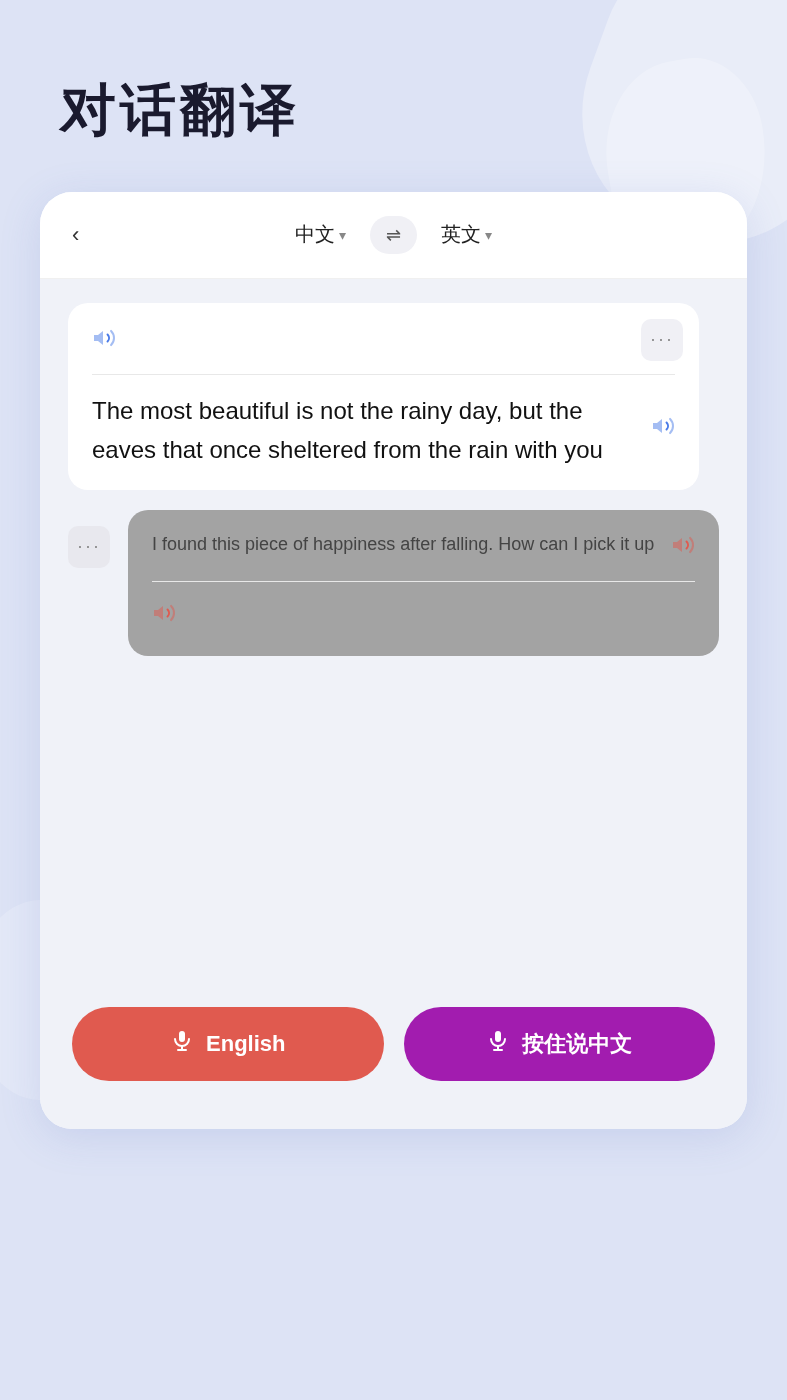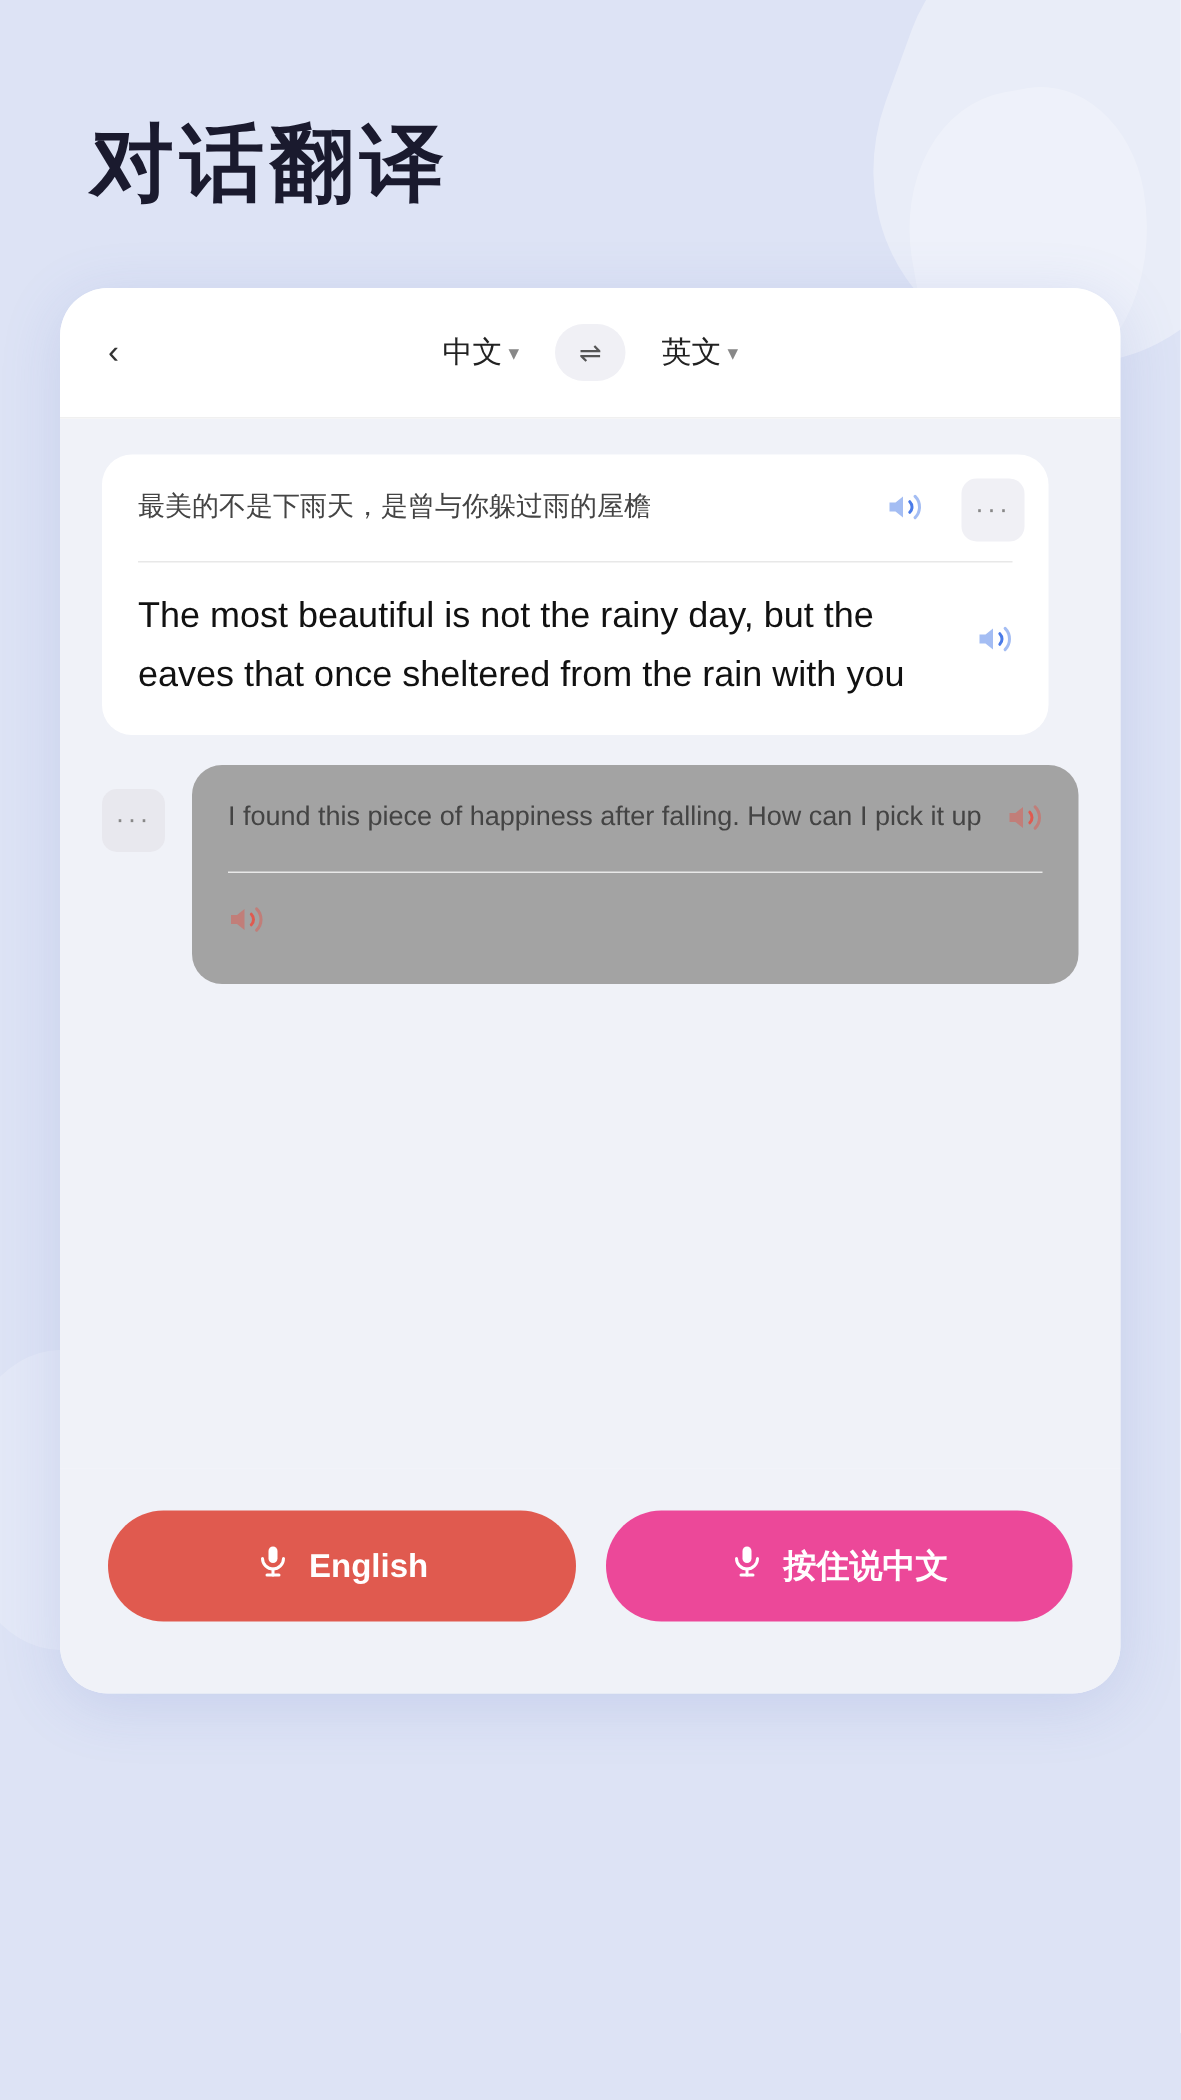--- a/index.html
+++ b/index.html
@@ -249,21 +249,21 @@
       justify-content: center;
       gap: 12px;
       cursor: pointer;
       color: #fff;
       font-size: 22px;
       font-weight: 600;
     }
 
     .btn-chinese {
       flex: 1;
-      background: #ec4899;
+      background: #a21caf;
       border-radius: 50px;
       padding: 22px 16px;
       display: flex;
       align-items: flex-start;
       justify-content: center;
       gap: 12px;
       cursor: pointer;
       color: #fff;
       font-size: 22px;
       font-weight: 600;
@@ -318,21 +318,20 @@
   </div>
 
   <div class="chat-area">
 
     <div class="msg-left">
 
       <div class="more-btn">
         <span class="dots-three">···</span>
       </div>
       <div class="msg-original" style="padding-right: 60px;">
-        <span class="msg-original-text">最美的不是下雨天，是曾与你躲过雨的屋檐</span>
         <span class="sound-icon-blue">
           <svg width="24" height="24" viewBox="0 0 24 24" fill="none">
             <path d="M11 5L6 9H2v6h4l5 4V5z" fill="#4a7be8" opacity="0.5"></path>
             <path d="M15.54 8.46a5 5 0 0 1 0 7.07" stroke="#4a7be8" stroke-width="2" stroke-linecap="round"></path>
             <path d="M19.07 4.93a10 10 0 0 1 0 14.14" stroke="#4a7be8" stroke-width="2" stroke-linecap="round" opacity="0.5"></path>
           </svg>
         </span>
       </div>
       <div class="msg-translation">
         <span class="msg-translation-text">The most beautiful is not the rainy day, but the eaves that once sheltered from the rain with you</span>

